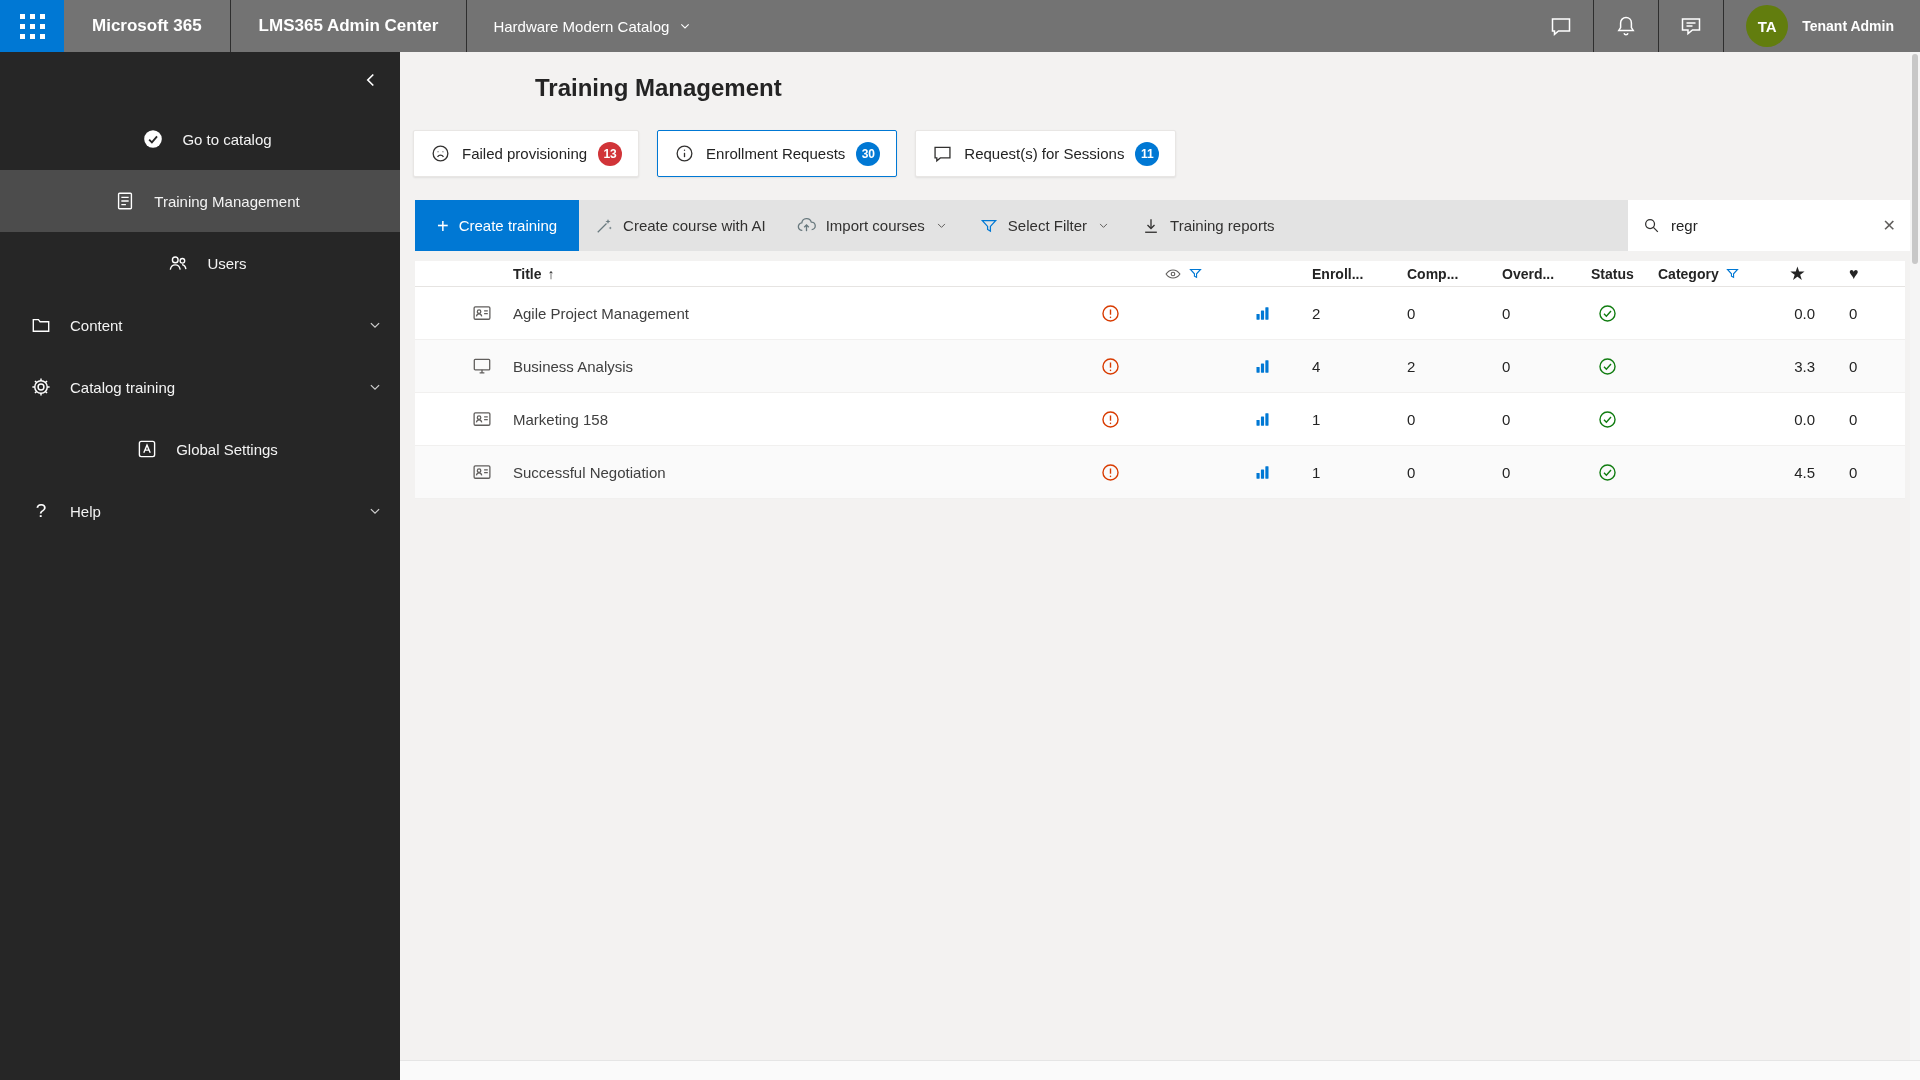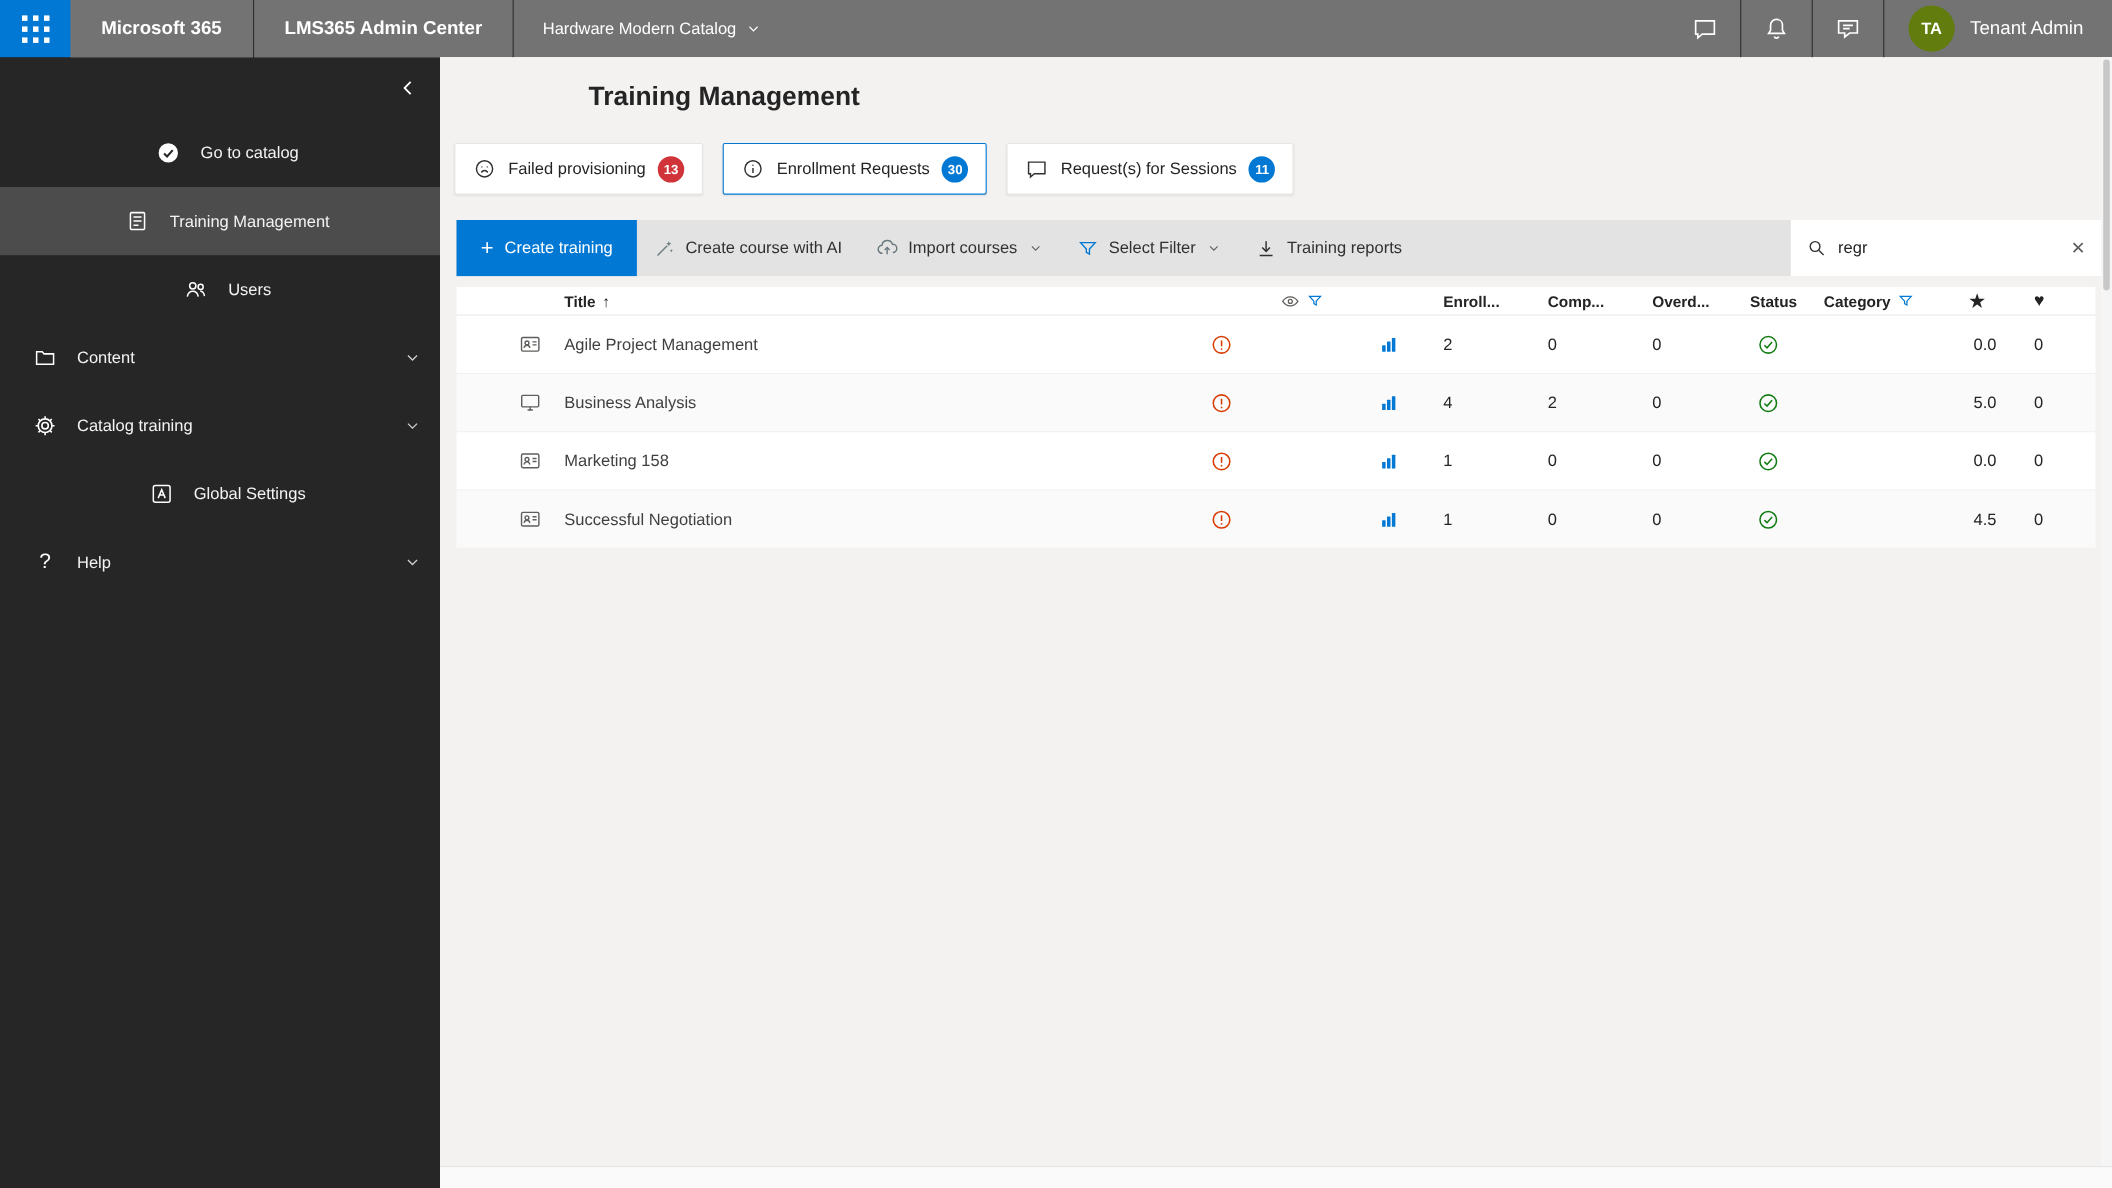--- a/index.html
+++ b/index.html
@@ -15,21 +15,21 @@
   .waffle { width:64px; height:64px; background:#0078d4; display:grid; place-items:center; flex-shrink:0; }
   .waffle-grid { display:grid; grid-template-columns:repeat(3,5px); gap:5px; }
   .waffle-grid span { width:5px; height:5px; background:#fff; }
   .tb-brand { font-size:17px; font-weight:700; padding:0 28px; height:64px; display:flex; align-items:center; }
   .tb-sep { width:1px; height:64px; background:#2e2e2e; flex-shrink:0; }
   .tb-catalog { font-size:15px; padding:0 10px 0 26px; height:64px; display:flex; align-items:center; gap:8px; }
   .tb-spacer { flex:1; }
   .tb-iconbtn { width:64px; height:64px; display:flex; align-items:center; justify-content:center; }
   .tb-account { height:64px; display:flex; align-items:center; gap:14px; padding:0 26px 0 22px; }
   .avatar { width:42px; height:42px; border-radius:50%; background:#627d0e; color:#fff; font-size:15px; font-weight:700; display:flex; align-items:center; justify-content:center; }
-  .tb-username { font-size:17px; font-weight:400; }
+  .tb-username { font-size:14px; font-weight:700; }
 
   
   .body-row { flex:1; display:flex; min-height:0; }
   .sidebar { width:400px; background:#262626; color:#f3f3f3; flex-shrink:0; display:flex; flex-direction:column; }
   .collapse-row { height:56px; display:flex; align-items:center; justify-content:flex-end; padding-right:18px; }
   .nav-item { height:62px; display:flex; align-items:center; padding:0 16px 0 30px; gap:18px; font-size:15px;justify-content:center; }
   .nav-item.selected { background:#4c4c4c; }
   .nav-item .nav-chev { margin-left:auto; color:#cfcfcf; }
   .nav-icon { width:22px; height:22px; flex-shrink:0; color:#fff; display:flex; align-items:center; justify-content:center; }
   .help-glyph { font-size:19px; color:#fff; }
@@ -461,21 +461,21 @@
     <div class="c-num" data-interactable="false">0</div>
     <div class="c-status">
       <span class="status-ok" data-interactable="false">
         <svg width="21" height="21" viewBox="0 0 24 24" fill="none" stroke="currentColor" stroke-width="1.6">
                     <circle cx="12" cy="12" r="8.6"></circle>
                     <path d="M8 12.4l2.7 2.7 5.3-6"></path>
                   </svg>
       </span>
     </div>
     <div data-interactable="false"></div>
-    <div class="c-star" data-interactable="false">5.0</div>
+    <div class="c-star" data-interactable="false">3.3</div>
     <div class="c-heart" data-interactable="false">0</div>
   </div>
 
   <div class="trow" data-interactable="true">
     <div class="c-type">
       <span data-interactable="false">
         <svg width="22" height="22" viewBox="0 0 24 24" fill="none" stroke="currentColor" stroke-width="1.4">
                     <rect x="3.4" y="5.2" width="17.2" height="13.6" rx="1.4"></rect>
                     <circle cx="8.8" cy="10.6" r="1.9"></circle>
                     <path d="M5.9 15.6c.4-1.7 1.5-2.6 2.9-2.6s2.5.9 2.9 2.6"></path>

